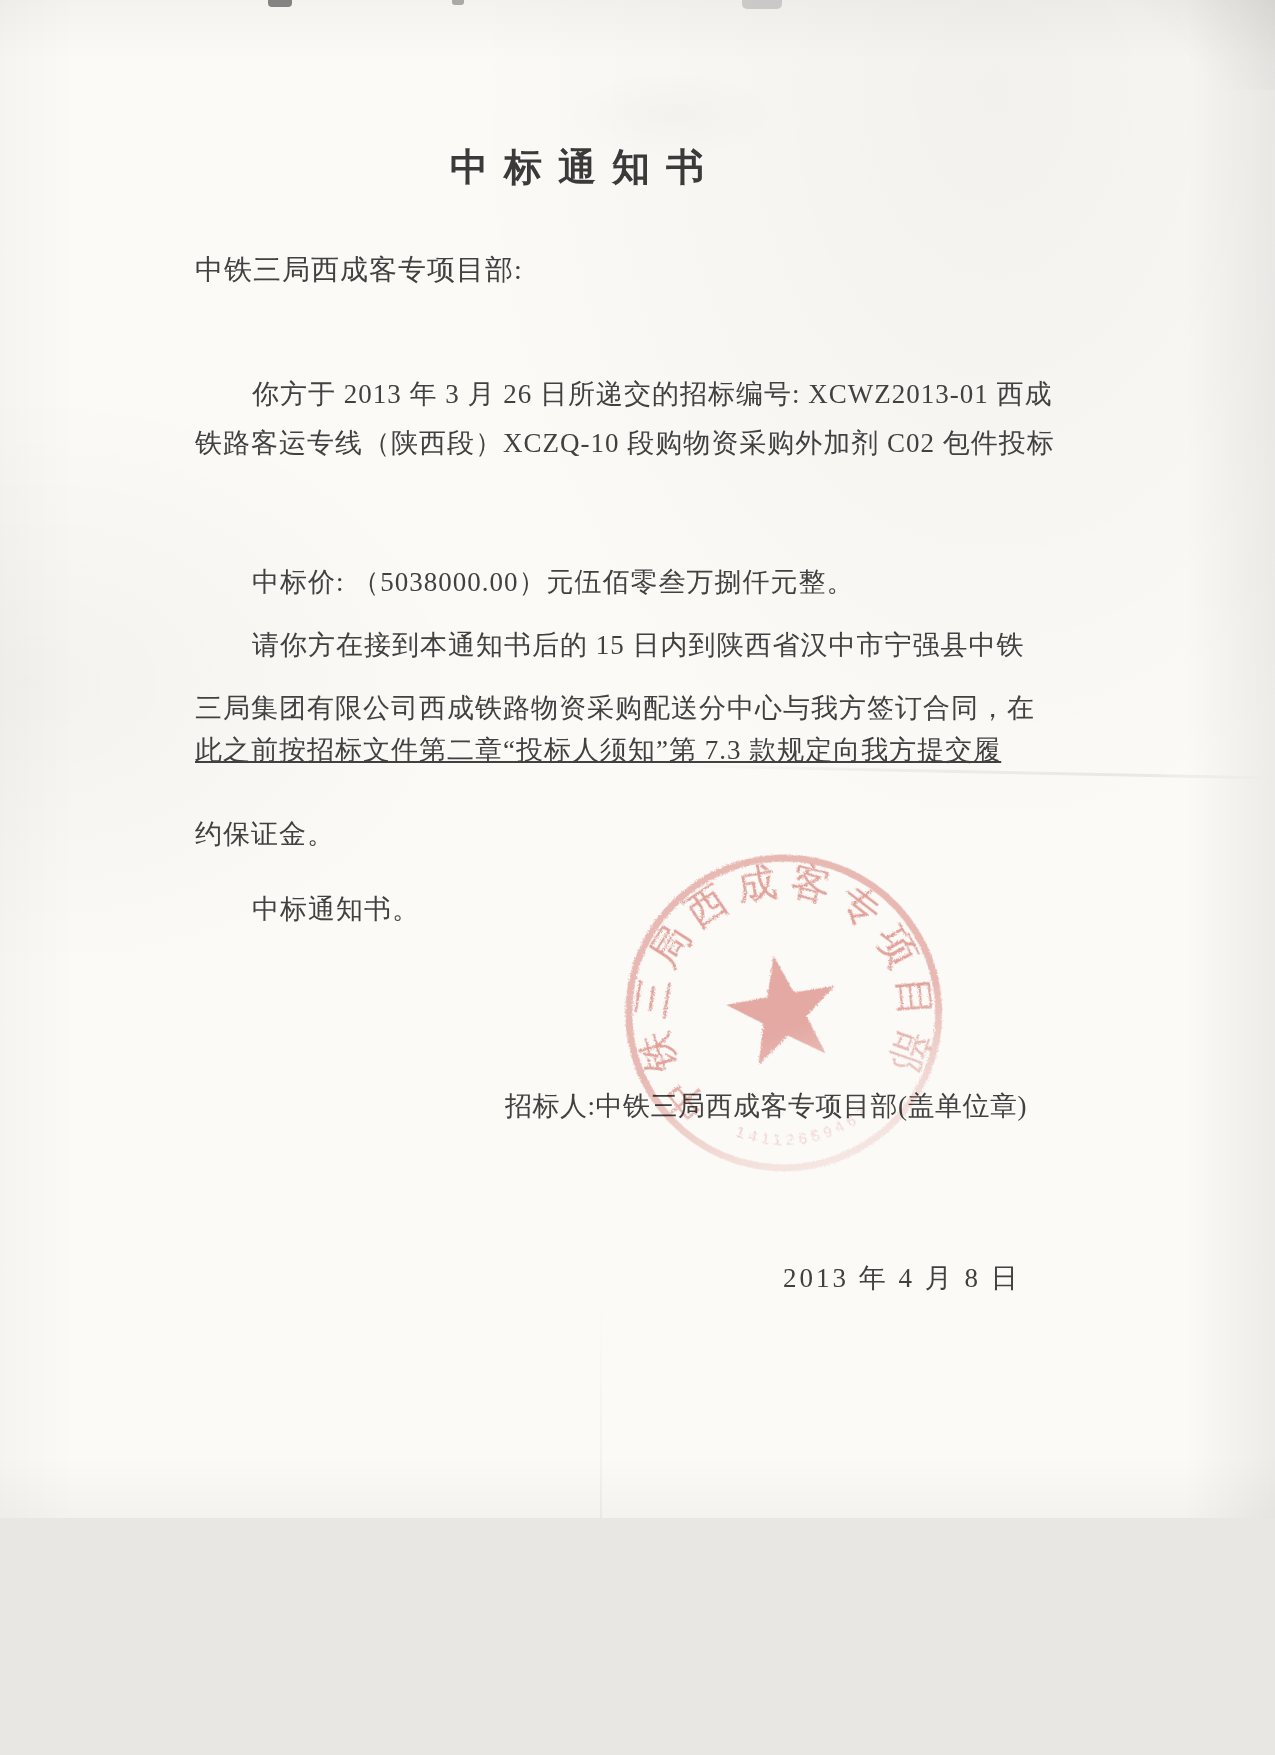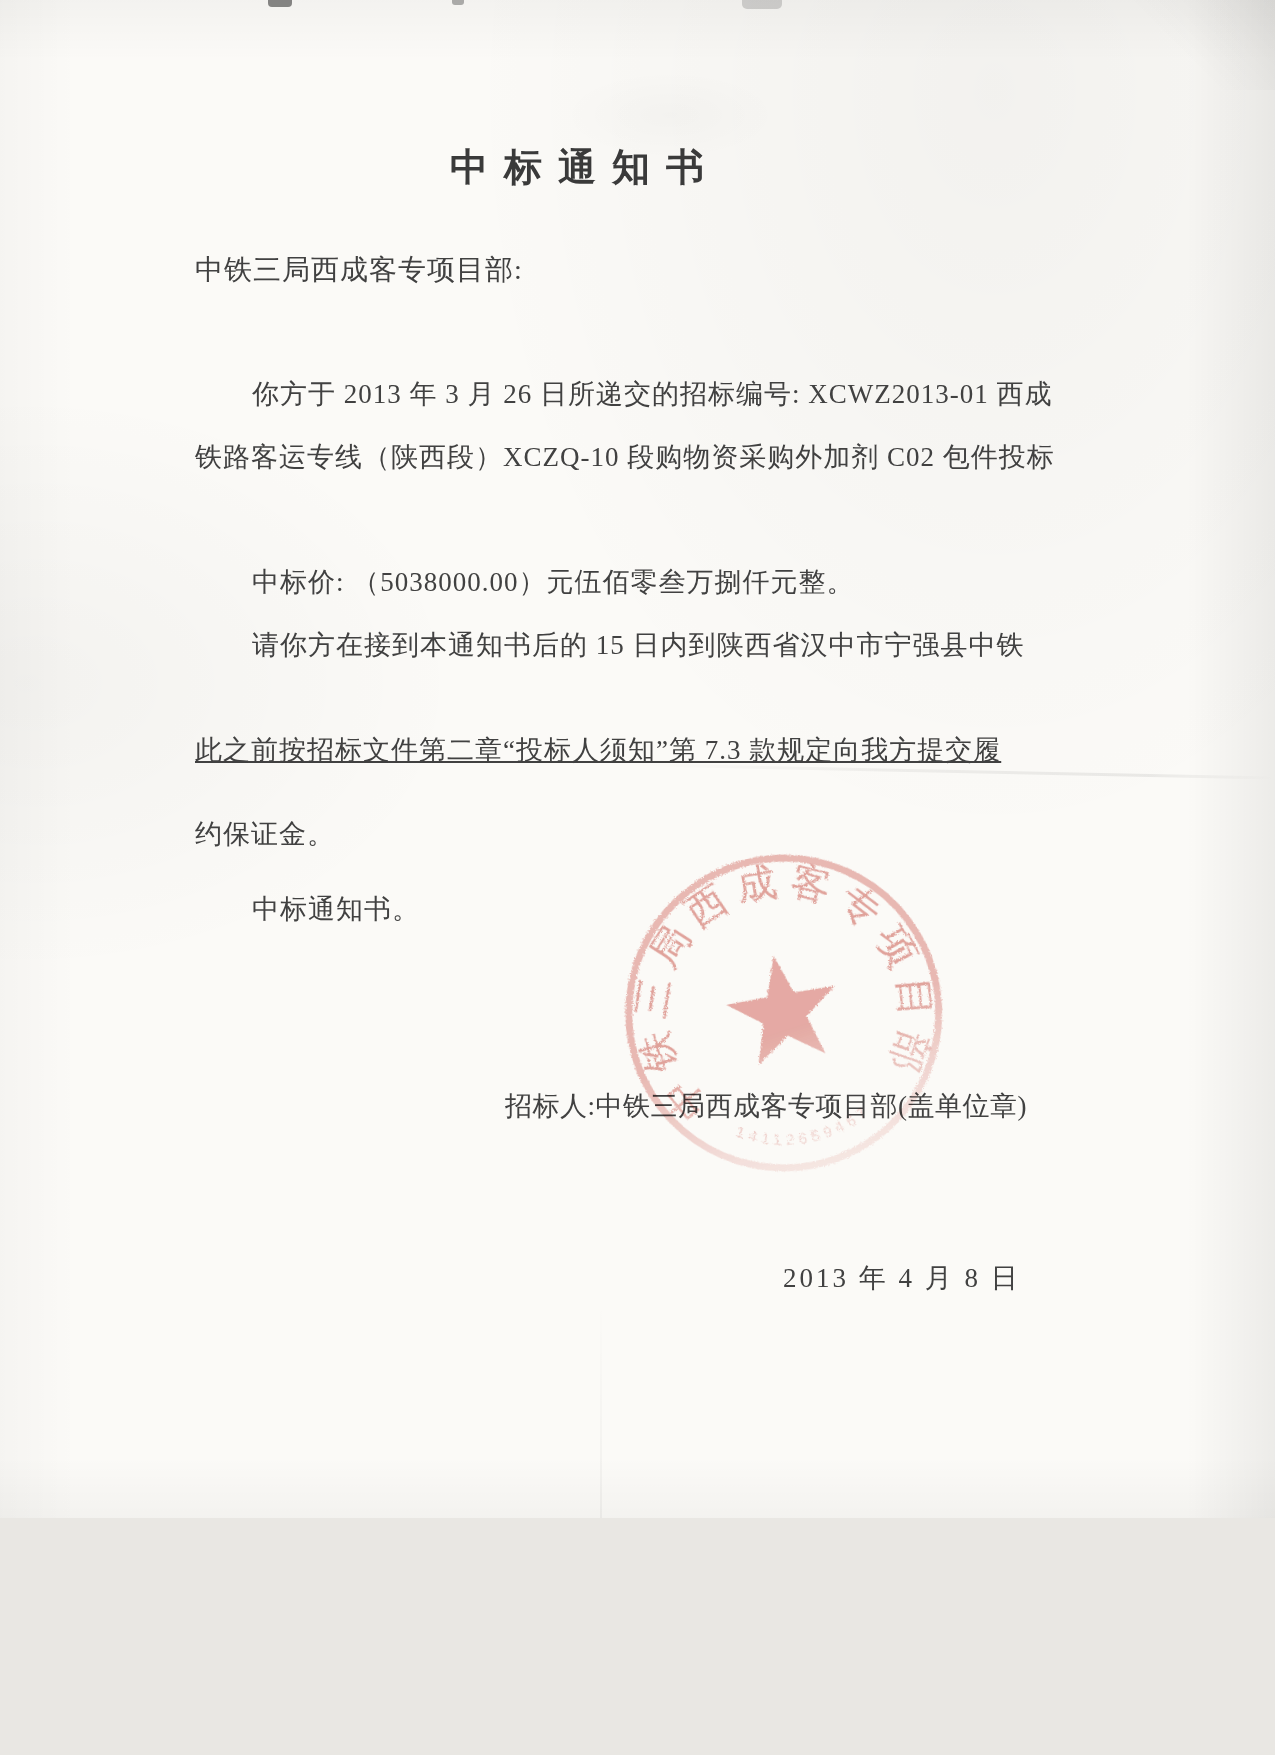--- a/index.html
+++ b/index.html
@@ -28,21 +28,21 @@
   .title{
     top:144px;left:0;width:1170px;
     text-align:center;
     font-size:38px;
     font-weight:bold;
     letter-spacing:16px;
     color:#3a3a3a;
   }
   .recipient{top:252px;left:195px;font-size:28px;}
   .l1{top:378px;left:252px;}
-  .l2{top:441px;left:195px;text-align:right;}
+  .l2{top:427px;left:195px;text-align:right;}
   .l3{top:504px;left:195px;}
   .l4{top:566px;left:252px;}
   .l5{top:629px;left:252px;}
   .l6{top:692px;left:195px;}
   .l7{top:734px;left:195px;text-decoration:underline;}
   .l8{top:818px;left:195px;}
   .l9{top:893px;left:252px;}
   .signature{top:1090px;left:505px;font-size:27px;letter-spacing:0.5px;}
   .date{top:1262px;left:783px;font-size:27px;letter-spacing:3px;}
 
@@ -89,20 +89,21 @@
   <div class="artifact crease2"></div>
   <div class="artifact crease3"></div>
 
   <div class="txt title">中标通知书</div>
   <div class="txt recipient">中铁三局西成客专项目部:</div>
 
   <div class="txt l1">你方于 2013 年 3 月 26 日所递交的招标编号: XCWZ2013-01 西成</div>
   <div class="txt l2">铁路客运专线（陕西段）XCZQ-10 段购物资采购外加剂 C02 包件投标</div>
   <div class="txt l4">中标价:  （5038000.00）元伍佰零叁万捌仟元整。</div>
   <div class="txt l5">请你方在接到本通知书后的 15 日内到陕西省汉中市宁强县中铁</div>
+  <div class="txt l6">三局集团有限公司西成铁路物资采购配送分中心与我方签订合同，在</div>
   <div class="txt l7">此之前按招标文件第二章“投标人须知”第 7.3 款规定向我方提交履</div>
   <div class="txt l8">约保证金。</div>
   <div class="txt l9">中标通知书。</div>
 
   <div class="txt signature">招标人:中铁三局西成客专项目部(盖单位章)</div>
   <div class="txt date">2013 年 4 月 8 日</div>
 
   <div class="stamp">
     <svg width="390" height="335" viewBox="0 0 390 335" xmlns="http://www.w3.org/2000/svg">
       <defs>

